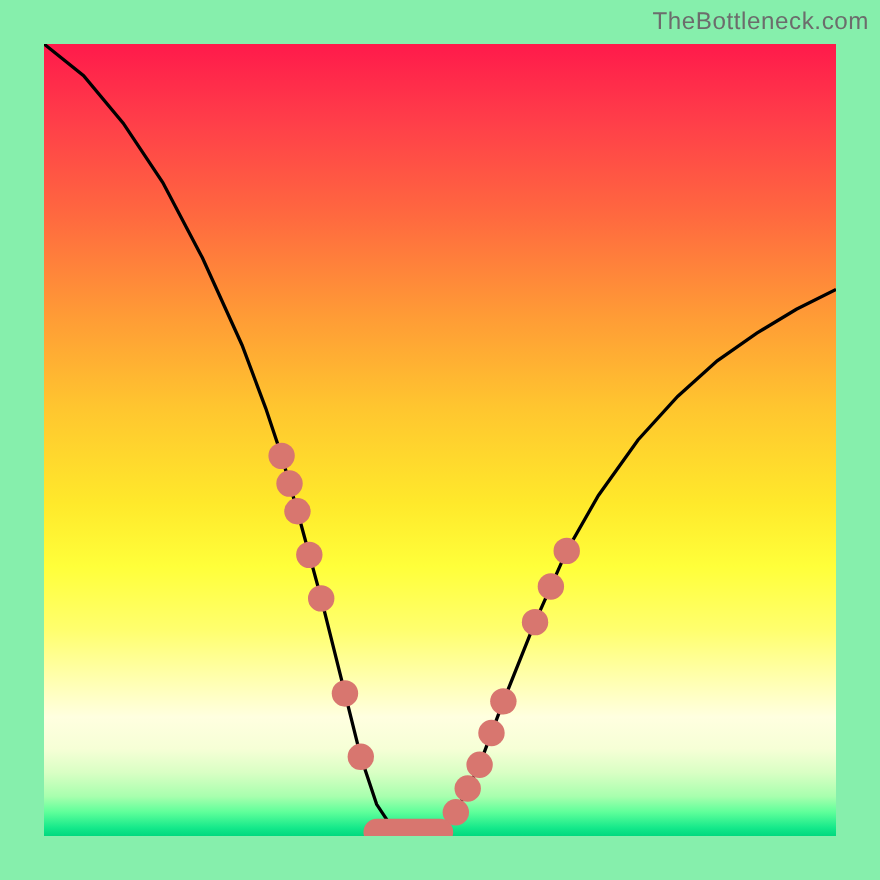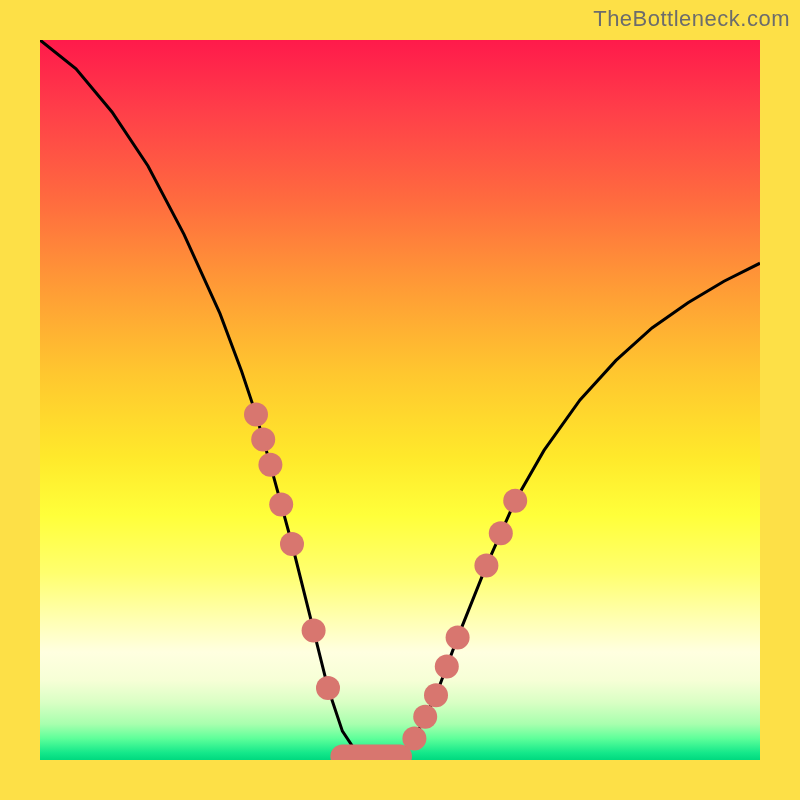--- a/index.html
+++ b/index.html
@@ -10,21 +10,21 @@
     background: #000;
     overflow: hidden;
     font-family: Arial, Helvetica, sans-serif;
   }
   .frame {
     position: absolute;
     left: 0;
     top: 0;
     width: 800px;
     height: 800px;
-    background: #fde047;
+    background: #86efac;
   }
   .plot {
     position: absolute;
     left: 40px;
     top: 40px;
     width: 720px;
     height: 720px;
     background: linear-gradient(to bottom,
       #ff1a4b 0%,
       #ff3f49 10%,

